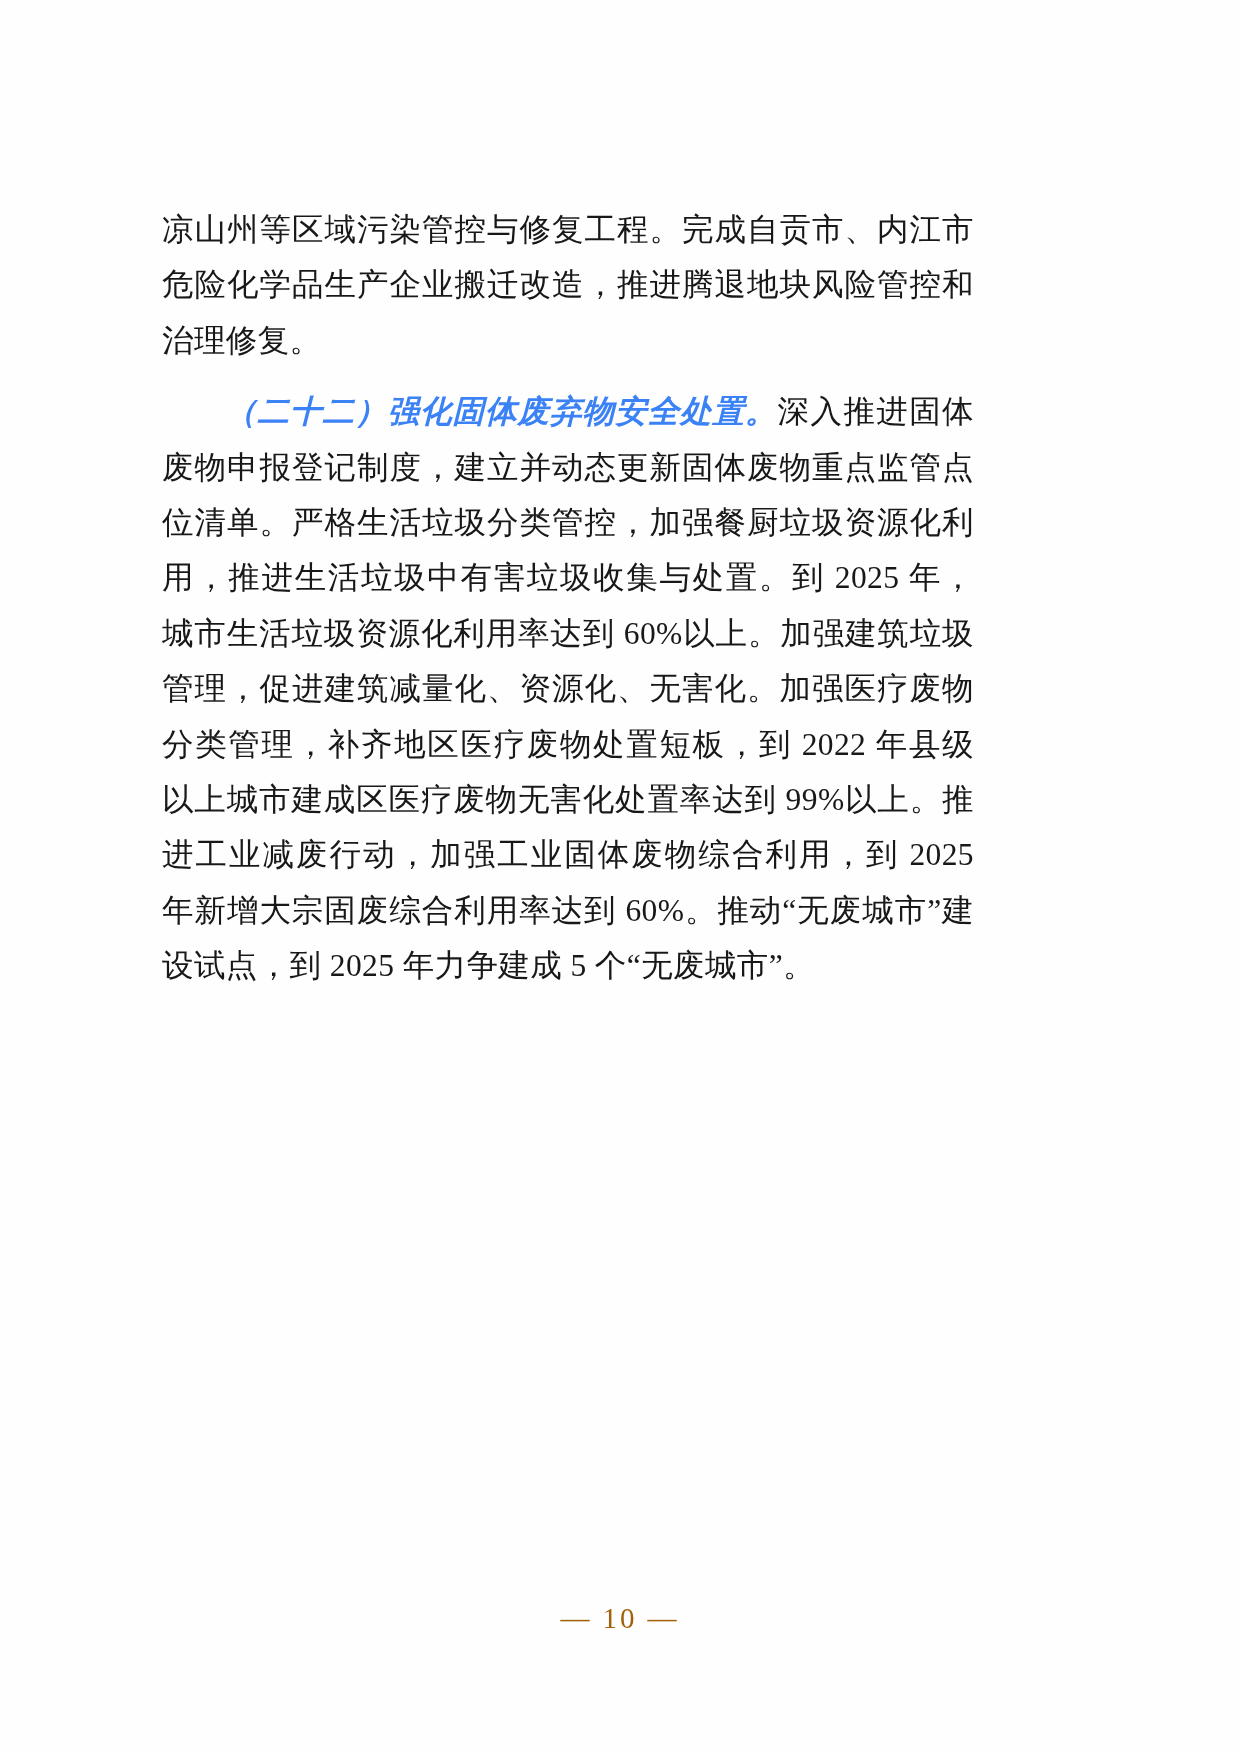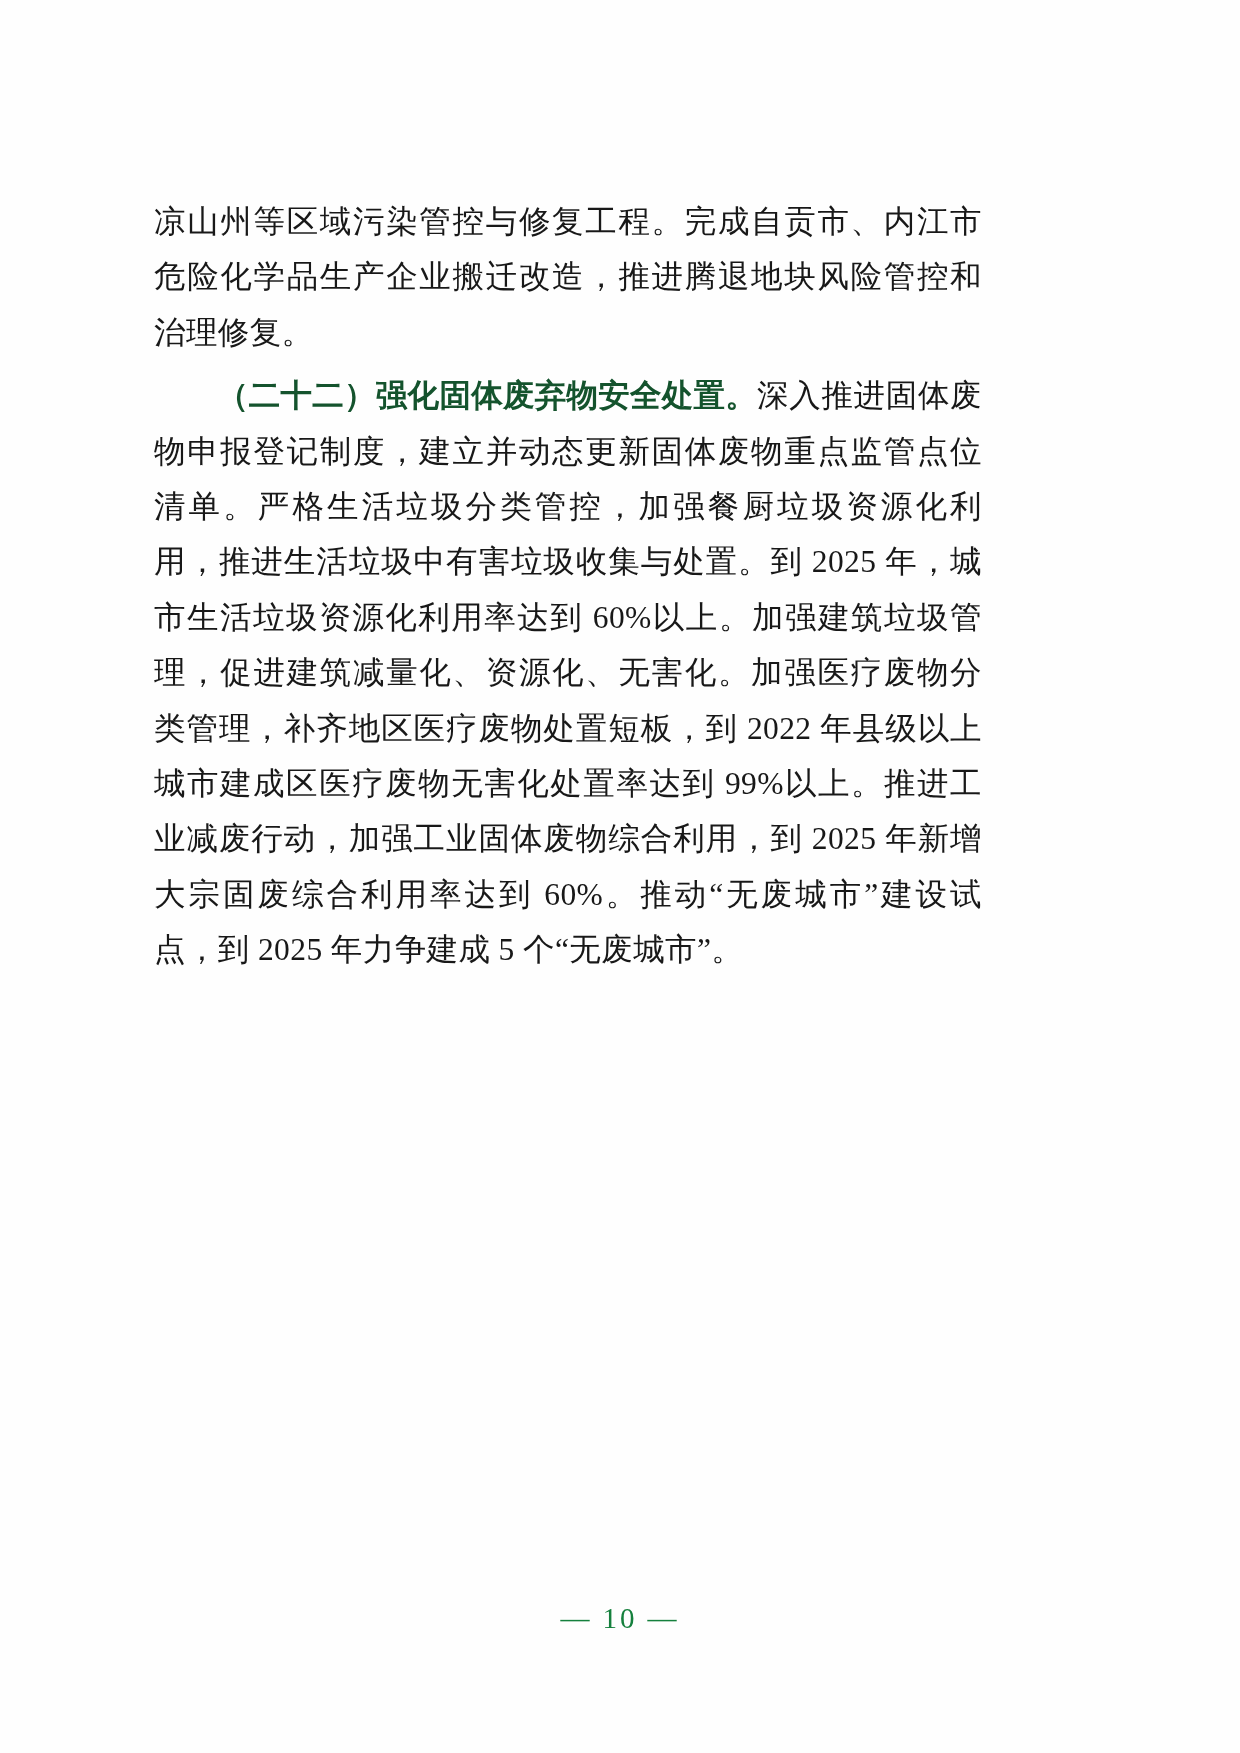--- a/index.html
+++ b/index.html
@@ -32,54 +32,55 @@
   }
 
   
   .para {
     font-family: "Liberation Serif", "DejaVu Serif", serif;
     font-size: 31.5px;
     line-height: 55.4px;
     letter-spacing: 0.4px;
     text-align: justify;
     text-justify: inter-character;
-    margin: 8px;
+    margin: 16px;
     color: #181818;
     word-break: break-all;
   }
 
   .para + .para {
     margin-top: 0;
   }
 
   .indent {
     text-indent: 63px;
   }
 
   
   .run-head {
     font-family: "Liberation Sans", "DejaVu Sans", sans-serif;
     font-weight: bold;
     letter-spacing: 0px;
-    color: #14532d;
+    color: #3b82f6;
+    font-style: italic;
   }
 
   .run-head.tight {
     letter-spacing: -1px;
   }
 
   .footer {
     position: absolute;
     left: 0;
     top: 1602px;
     width: 1240px;
     text-align: center;
     font-family: "Liberation Serif", "DejaVu Serif", serif;
     font-size: 29px;
-    color: #15803d;
+    color: #a16207;
     letter-spacing: 3px;
   }
   .footer .pg-num {
     padding: 0 10px;
   }
 </style>
 </head>
 <body>
 
 <div class="page">

